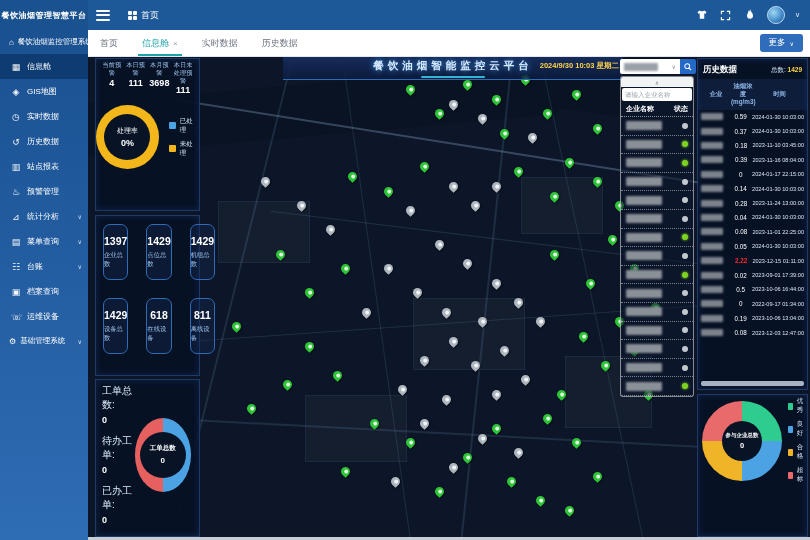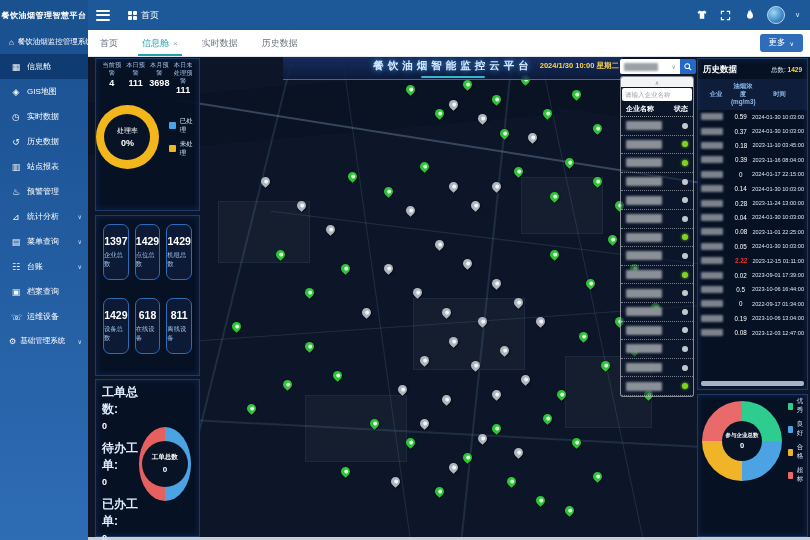--- a/index.html
+++ b/index.html
@@ -65,28 +65,28 @@
   .donut{border-radius:50%;position:relative;display:flex;align-items:center;justify-content:center;}
   .donut .hole{position:absolute;border-radius:50%;background:#081426;display:flex;flex-direction:column;align-items:center;justify-content:center;}
   .d-warn{width:64px;height:64px;background:conic-gradient(#f3b71c 0 100%);}
   .d-warn .hole{width:46px;height:46px;}
   .d-warn .hole .l1{font-size:7px;color:#fff;}
   .d-warn .hole .l2{font-size:9px;font-weight:bold;color:#fff;margin-top:2px;}
   .legend{display:flex;flex-direction:column;gap:5px;}
   .legend .lg{display:flex;align-items:center;gap:4px;font-size:6.5px;color:#cfe2f7;}
   .legend .sw{width:7px;height:7px;border-radius:1px;}
   
-  .cards{display:grid;grid-template-columns:1fr 1fr 1fr;gap:18px 6px;padding:8px 7px;}
+  .cards{display:grid;grid-template-columns:1fr 1fr 1fr;gap:18px 18px;padding:8px 7px;}
   .card{height:54px;border:1px solid #2e6cb5;border-radius:7px;background:rgba(22,44,86,.35);display:flex;flex-direction:column;align-items:center;justify-content:center;gap:4px;}
   .card .cv{font-size:10.5px;font-weight:bold;color:#fff;}
   .card .cl{font-size:6.3px;color:#9fc3ec;}
   
   .wo-body{display:flex;padding:4px 6px;align-items:center;}
   .wo-stats{display:flex;flex-direction:column;gap:9px;}
-  .wo-st .wl{font-size:12px;font-weight:bold;color:#dcebff;}
+  .wo-st .wl{font-size:10px;font-weight:normal;color:#dcebff;}
   .wo-st .wv{font-size:9px;font-weight:bold;color:#fff;margin-top:3px;}
   .d-wo{width:74px;height:74px;background:conic-gradient(#4ba3e3 0 50%,#e66060 50% 100%);margin-left:auto;margin-right:2px;}
   .d-wo .hole{width:46px;height:46px;}
   .d-wo .hole .l1{font-size:6.5px;color:#fff;font-weight:bold;}
   .d-wo .hole .l2{font-size:8px;color:#fff;font-weight:bold;margin-top:3px;}
   
   .map-search{position:absolute;left:532px;top:3px;width:76px;height:15px;display:flex;z-index:12;}
   .ms-select{flex:1;background:#fff;border-radius:2px 0 0 2px;display:flex;align-items:center;padding:0 4px;gap:3px;cursor:pointer;}
   .ms-blur{width:34px;height:8px;background:#9aa0a8;border-radius:1px;filter:blur(1.2px);}
   .ms-chev{margin-left:auto;color:#8a939d;font-size:6px;}
@@ -378,21 +378,21 @@
           <span class="pin gray" style="left: 59%; top: 81%;"></span>
           <span class="pin gray" style="left: 33%; top: 35%;"></span>
           <span class="pin gray" style="left: 29%; top: 30%;"></span>
           <span class="pin gray" style="left: 24%; top: 25%;"></span>
         </div>
     </div>
 
     <div class="banner">
       <div class="banner-title">餐饮油烟智能监控云平台</div>
       <div class="banner-bar"></div>
-      <div class="banner-date">2024/1/30 10:00 星期二</div>
+      <div class="banner-date">2024/9/30 10:03 星期二</div>
     </div>
 
     <div class="panel warn-panel">
       <div class="warn-stats">
 
       <div class="warn-stat">
             <div class="lb">当前预警</div>
             <div class="vl">4</div>
           </div>
           <div class="warn-stat">

